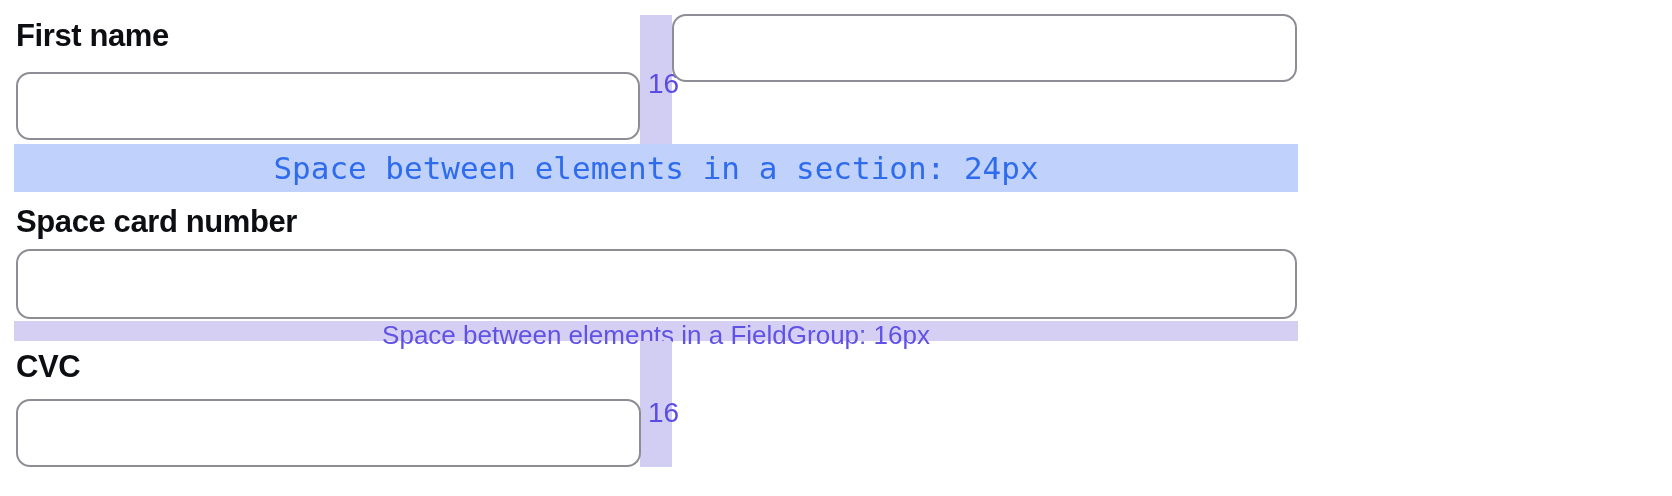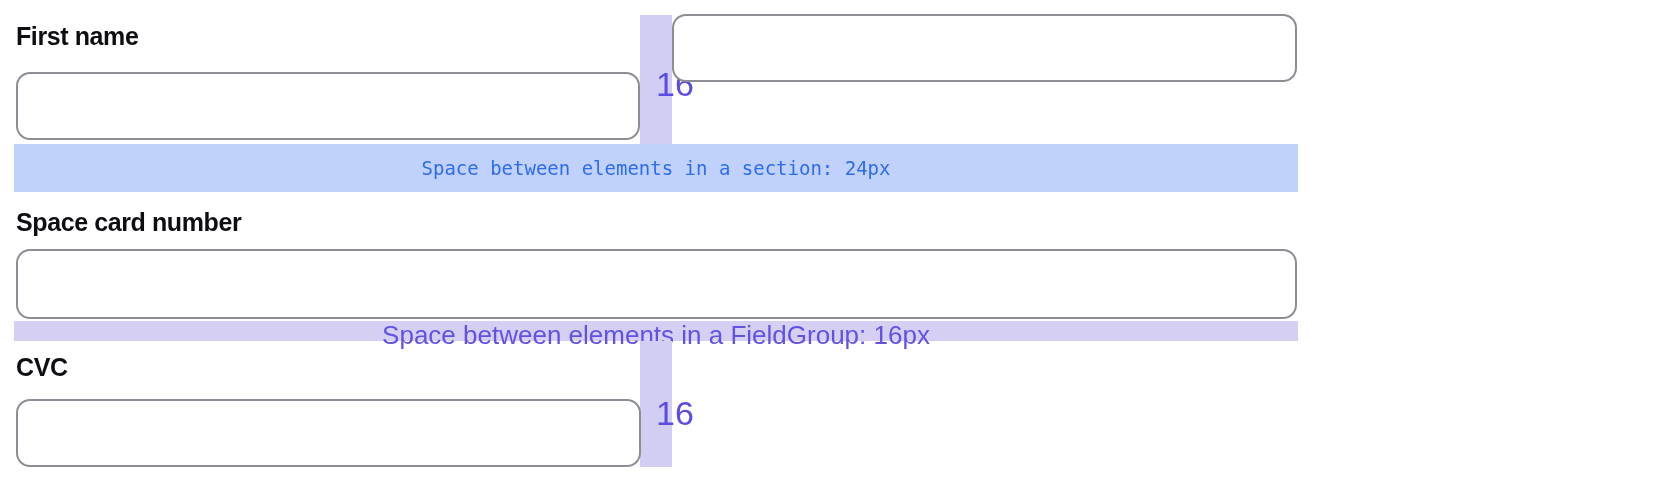--- a/index.html
+++ b/index.html
@@ -18,21 +18,21 @@
   }
   
   .row {
     position: relative;
     display: flex;
   }
   .col { position: relative; z-index: 1; }
   .col-left  { width: 624px; margin-right: 32px; }
   .col-right { width: 625px; }
   .flabel {
-    font-size: 25px;
+    font-size: 31px;
     font-weight: 700;
     letter-spacing: -0.4px;
     line-height: 44px;
     color: var(--label-text, #0d0e12);
     white-space: nowrap;
   }
   .field .flabel { margin-bottom: 14px; }
   .tinput {
     display: block;
     width: 100%;
@@ -52,45 +52,45 @@
     position: absolute;
     left: 624px;
     width: 32px;
     background: var(--column-gap-bg, #d2cdf3);
     z-index: 0;
   }
   .vbar-top { top: 1px; height: 129px; }
   .vbar-bottom { top: -4px; height: 126px; }
   .gap-num {
     position: absolute;
-    left: 16px;
+    left: 8px;
     width: 100%;
     text-align: left;
-    font-size: 34px;
+    font-size: 28px;
     line-height: 30px;
     color: var(--column-gap-text, #5a4ce3);
     z-index: 2;
   }
   .vbar-top .gap-num { top: 54px; }
   .vbar-bottom .gap-num { top: 57px; }
   
   .band {
     margin-left: -2px;
     width: 1284px;
     text-align: center;
     white-space: nowrap;
   }
   .band-section {
     margin-top: 4px;
     height: 48px;
     line-height: 48px;
     background: var(--section-band-bg, #c0d2fb);
     color: var(--section-band-text, #2f6ced);
     font-family: "DejaVu Sans Mono", monospace;
-    font-size: 19px;
+    font-size: 31px;
   }
   .band-group {
     margin-top: 2px;
     height: 20px;
     line-height: 29px;
     background: var(--group-band-bg, #d4cff3);
     color: var(--group-band-text, #6152e6);
     font-family: "Liberation Sans", sans-serif;
     font-size: 26px;
   }

